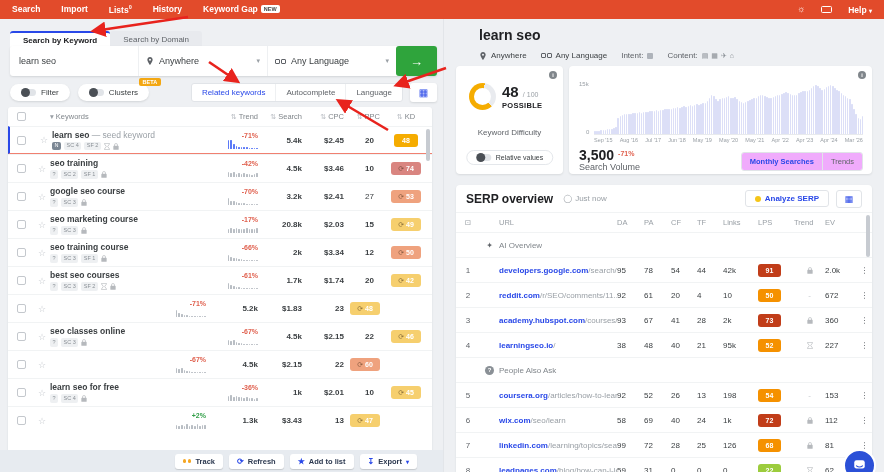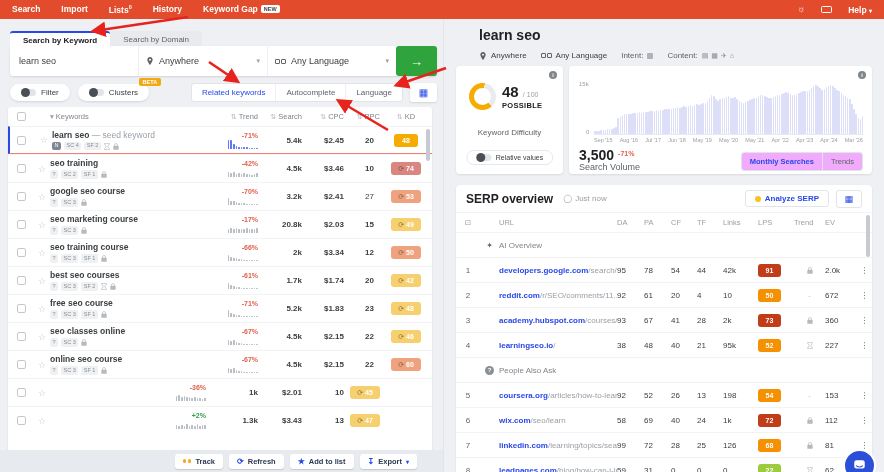--- a/index.html
+++ b/index.html
@@ -481,31 +481,20 @@
             <span class="num-cell">1.7k</span>
             <span class="num-cell">$1.74</span>
             <span class="num-cell" style="font-weight:bold;">20</span>
             <span class="kd-cell">
               <span class="kd-badge kd-est kd-yellow"><span class="rfr">⟳</span>42</span>
             </span>
           </div>
           <div class="krow">
             <span class="kcheck"></span>
             <span class="kstar">☆</span>
-            <span class="kw-cell">
-              <div class="kw-line1"><b>free seo course</b></div>
-              <div class="kw-line2">
-                <span class="chip">?</span>
-                <span class="chip">SC 3</span>
-                <span class="chip">SF 1</span>
-                <svg class="tiny-ico" viewBox="0 0 8 10">
-                  <path d="M1.5 4V3a2.5 2.5 0 0 1 5 0v1H7a.8.8 0 0 1 .8.8v4a.8.8 0 0 1-.8.8H1a.8.8 0 0 1-.8-.8v-4A.8.8 0 0 1 1 4h.5zm1 0h3V3a1.5 1.5 0 0 0-3 0v1z" fill="#7b8188"></path>
-                </svg>
-              </div>
-            </span>
             <span class="trend-cell">
               <div class="trend-pct trend-neg">-71%</div>
               <div class="spark">
                 <i style="height:6.75px;background:#b9bec4"></i>
                 <i style="height:4.5px;background:#b9bec4"></i>
                 <i style="height:3.15px;background:#b9bec4"></i>
                 <i style="height:2.25px;background:#b9bec4"></i>
                 <i style="height:1.6199999999999999px;background:#b9bec4"></i>
                 <i style="height:1.26px;background:#b9bec4"></i>
                 <i style="height:1px;background:#b9bec4"></i>
@@ -556,31 +545,20 @@
             <span class="num-cell">4.5k</span>
             <span class="num-cell">$2.15</span>
             <span class="num-cell" style="font-weight:bold;">22</span>
             <span class="kd-cell">
               <span class="kd-badge kd-est kd-yellow"><span class="rfr">⟳</span>46</span>
             </span>
           </div>
           <div class="krow">
             <span class="kcheck"></span>
             <span class="kstar">☆</span>
-            <span class="kw-cell">
-              <div class="kw-line1"><b>online seo course</b></div>
-              <div class="kw-line2">
-                <span class="chip">?</span>
-                <span class="chip">SC 3</span>
-                <span class="chip">SF 1</span>
-                <svg class="tiny-ico" viewBox="0 0 8 10">
-                  <path d="M1.5 4V3a2.5 2.5 0 0 1 5 0v1H7a.8.8 0 0 1 .8.8v4a.8.8 0 0 1-.8.8H1a.8.8 0 0 1-.8-.8v-4A.8.8 0 0 1 1 4h.5zm1 0h3V3a1.5 1.5 0 0 0-3 0v1z" fill="#7b8188"></path>
-                </svg>
-              </div>
-            </span>
             <span class="trend-cell">
               <div class="trend-pct trend-neg">-67%</div>
               <div class="spark">
                 <i style="height:5.3999999999999995px;background:#b9bec4"></i>
                 <i style="height:4.05px;background:#b9bec4"></i>
                 <i style="height:4.95px;background:#b9bec4"></i>
                 <i style="height:2.6999999999999997px;background:#b9bec4"></i>
                 <i style="height:1.98px;background:#b9bec4"></i>
                 <i style="height:1.53px;background:#b9bec4"></i>
                 <i style="height:1.17px;background:#b9bec4"></i>
@@ -594,20 +572,30 @@
             <span class="num-cell">4.5k</span>
             <span class="num-cell">$2.15</span>
             <span class="num-cell" style="font-weight:bold;">22</span>
             <span class="kd-cell">
               <span class="kd-badge kd-est kd-salmon"><span class="rfr">⟳</span>60</span>
             </span>
           </div>
           <div class="krow">
             <span class="kcheck"></span>
             <span class="kstar">☆</span>
+            <span class="kw-cell">
+              <div class="kw-line1"><b>learn seo for free</b></div>
+              <div class="kw-line2">
+                <span class="chip">?</span>
+                <span class="chip">SC 4</span>
+                <svg class="tiny-ico" viewBox="0 0 8 10">
+                  <path d="M1.5 4V3a2.5 2.5 0 0 1 5 0v1H7a.8.8 0 0 1 .8.8v4a.8.8 0 0 1-.8.8H1a.8.8 0 0 1-.8-.8v-4A.8.8 0 0 1 1 4h.5zm1 0h3V3a1.5 1.5 0 0 0-3 0v1z" fill="#7b8188"></path>
+                </svg>
+              </div>
+            </span>
             <span class="trend-cell">
               <div class="trend-pct trend-neg">-36%</div>
               <div class="spark">
                 <i style="height:4.95px;background:#b9bec4"></i>
                 <i style="height:5.85px;background:#b9bec4"></i>
                 <i style="height:4.05px;background:#b9bec4"></i>
                 <i style="height:4.95px;background:#b9bec4"></i>
                 <i style="height:3.5999999999999996px;background:#b9bec4"></i>
                 <i style="height:4.05px;background:#b9bec4"></i>
                 <i style="height:3.15px;background:#b9bec4"></i>

